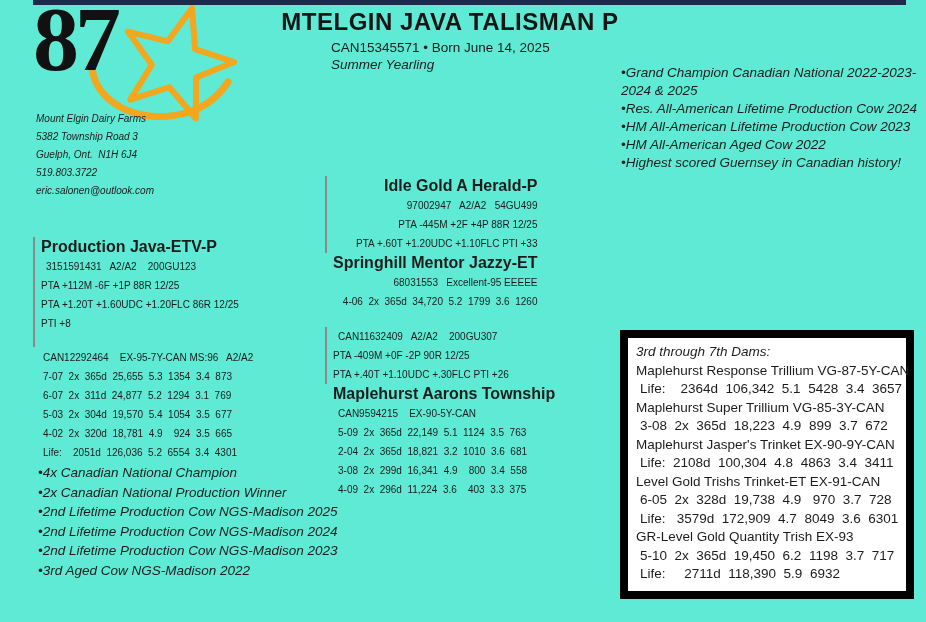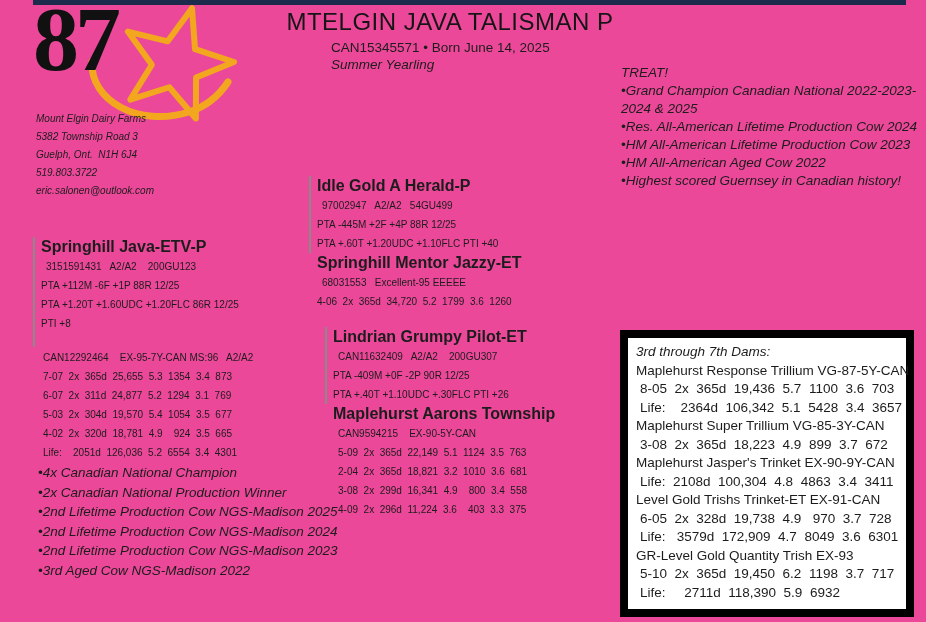--- a/index.html
+++ b/index.html
@@ -1,36 +1,36 @@
 <!DOCTYPE html>
 <html><head>
 <meta charset="utf-8">
 <style>
   * { margin:0; padding:0; box-sizing:border-box; }
   html,body { background:#ffffff; }
   body { font-family:"Liberation Sans", sans-serif; color:#1c1c1c; }
   #page {
-    position:relative; width:926px; height:622px; background:#ec4899;
+    position:relative; width:926px; height:622px; background:#5eead4;
     overflow:hidden;
   }
   .topbar { position:absolute; left:33px; top:0; width:873px; height:5px; background:#1c2b4c; }
 
   
   .logo { position:absolute; left:28px; top:0; width:230px; height:145px; }
   .logo svg { position:absolute; left:58px; top:0; }
   .lot-num {
     position:absolute; left:5px; top:-14px;
     font-family:"Liberation Serif", serif; font-weight:bold;
     font-size:92px; letter-spacing:-4px; color:#111; z-index:2;
   }
 
   
   .title {
     position:absolute; left:240px; top:8px; width:420px; text-align:center;
-    font-size:24px; font-weight:normal; letter-spacing:0.5px; color:#151515;
+    font-size:24px; font-weight:bold; letter-spacing:0.5px; color:#151515;
   }
   .reg-line { position:absolute; left:331px; top:40px; font-size:13.5px; }
   .age-line { position:absolute; left:331px; top:57px; font-size:13.5px; font-style:italic; }
 
   
   .line { white-space:pre; font-size:10px; line-height:19px; }
   .name { font-weight:bold; font-size:16px; line-height:20px; white-space:nowrap; }
   .ind { padding-left:5px; }
 
   
@@ -41,21 +41,21 @@
   .treat { position:absolute; left:621px; top:64px; width:304px; font-style:italic; }
   .treat .heading { font-size:13.5px; line-height:18px; }
   .treat .bullet { font-size:13.5px; line-height:18px; }
 
   
   .sire-block { position:absolute; left:33px; top:237px; border-left:2px solid #8a8a8a; padding-left:6px; padding-bottom:14px; }
   .dam-block  { position:absolute; left:38px; top:348px; }
   .honors { margin-top:1px; font-style:italic; }
   .honors .bullet { font-size:13.5px; line-height:19.5px; white-space:nowrap; }
 
-  .mid-top    { position:absolute; left:309px; top:176px; }
+  .mid-top    { position:absolute; left:325px; top:176px;text-align:right; }
   .mid-bottom { position:absolute; left:325px; top:327px; }
   .bracketed  { border-left:2px solid #8a8a8a; padding-left:6px; }
   .unbracketed{ padding-left:8px; }
 
   
   .dams-box {
     position:absolute; left:620px; top:330px; width:294px;
     border:8px solid #000000; padding:5px 8px 7px 8px; background:#fff;
   }
   .dams-box .heading { font-style:italic; font-size:13.5px; line-height:18.5px; }
@@ -85,30 +85,29 @@
 
   <div class="contact">
     <div class="line">Mount Elgin Dairy Farms</div>
     <div class="line">5382 Township Road 3</div>
     <div class="line">Guelph, Ont.  N1H 6J4</div>
     <div class="line">519.803.3722</div>
     <div class="line">eric.salonen@outlook.com</div>
   </div>
 
   <div class="treat">
-    <div class="heading">TREAT!</div>
     <div class="bullet">•Grand Champion Canadian National 2022-2023- 2024 &amp; 2025</div>
     <div class="bullet">•Res. All-American Lifetime Production Cow 2024</div>
     <div class="bullet">•HM All-American Lifetime Production Cow 2023</div>
     <div class="bullet">•HM All-American Aged Cow 2022</div>
     <div class="bullet">•Highest scored Guernsey in Canadian history!</div>
   </div>
 
   <div class="sire-block">
-    <div class="name">Springhill Java-ETV-P</div>
+    <div class="name">Production Java-ETV-P</div>
     <div class="line ind">3151591431   A2/A2    200GU123</div>
     <div class="line">PTA +112M -6F +1P 88R 12/25</div>
     <div class="line">PTA +1.20T +1.60UDC +1.20FLC 86R 12/25</div>
     <div class="line">PTI +8</div>
   </div>
 
   <div class="dam-block">
     <div class="line ind">CAN12292464    EX-95-7Y-CAN MS:96   A2/A2</div>
     <div class="line ind">7-07  2x  365d  25,655  5.3  1354  3.4  873</div>
     <div class="line ind">6-07  2x  311d  24,877  5.2  1294  3.1  769</div>
@@ -123,51 +122,49 @@
       <div class="bullet">•2nd Lifetime Production Cow NGS-Madison 2023</div>
       <div class="bullet">•3rd Aged Cow NGS-Madison 2022</div>
     </div>
   </div>
 
   <div class="mid-top">
     <div class="bracketed">
       <div class="name">Idle Gold A Herald-P</div>
       <div class="line ind">97002947   A2/A2   54GU499</div>
       <div class="line">PTA -445M +2F +4P 88R 12/25</div>
-      <div class="line">PTA +.60T +1.20UDC +1.10FLC PTI +40</div>
+      <div class="line">PTA +.60T +1.20UDC +1.10FLC PTI +33</div>
     </div>
     <div class="unbracketed">
       <div class="name">Springhill Mentor Jazzy-ET</div>
       <div class="line ind">68031553   Excellent-95 EEEEE</div>
       <div class="line">4-06  2x  365d  34,720  5.2  1799  3.6  1260</div>
     </div>
   </div>
 
   <div class="mid-bottom">
     <div class="bracketed">
-      <div class="name">Lindrian Grumpy Pilot-ET</div>
       <div class="line ind">CAN11632409   A2/A2    200GU307</div>
       <div class="line">PTA -409M +0F -2P 90R 12/25</div>
       <div class="line">PTA +.40T +1.10UDC +.30FLC PTI +26</div>
     </div>
     <div class="unbracketed">
       <div class="name">Maplehurst Aarons Township</div>
       <div class="line ind">CAN9594215    EX-90-5Y-CAN</div>
       <div class="line ind">5-09  2x  365d  22,149  5.1  1124  3.5  763</div>
       <div class="line ind">2-04  2x  365d  18,821  3.2  1010  3.6  681</div>
       <div class="line ind">3-08  2x  299d  16,341  4.9    800  3.4  558</div>
       <div class="line ind">4-09  2x  296d  11,224  3.6    403  3.3  375</div>
     </div>
   </div>
 
   <div class="dams-box">
     <div class="heading">3rd through 7th Dams:</div>
 
     <div class="dam-name">Maplehurst Response Trillium VG-87-5Y-CAN</div>
-    <div class="line">8-05  2x  365d  19,436  5.7  1100  3.6  703</div>
     <div class="line">Life:    2364d  106,342  5.1  5428  3.4  3657</div>
 
     <div class="dam-name">Maplehurst Super Trillium VG-85-3Y-CAN</div>
     <div class="line">3-08  2x  365d  18,223  4.9  899  3.7  672</div>
 
     <div class="dam-name">Maplehurst Jasper's Trinket EX-90-9Y-CAN</div>
     <div class="line">Life:  2108d  100,304  4.8  4863  3.4  3411</div>
 
     <div class="dam-name">Level Gold Trishs Trinket-ET EX-91-CAN</div>
     <div class="line">6-05  2x  328d  19,738  4.9   970  3.7  728</div>

